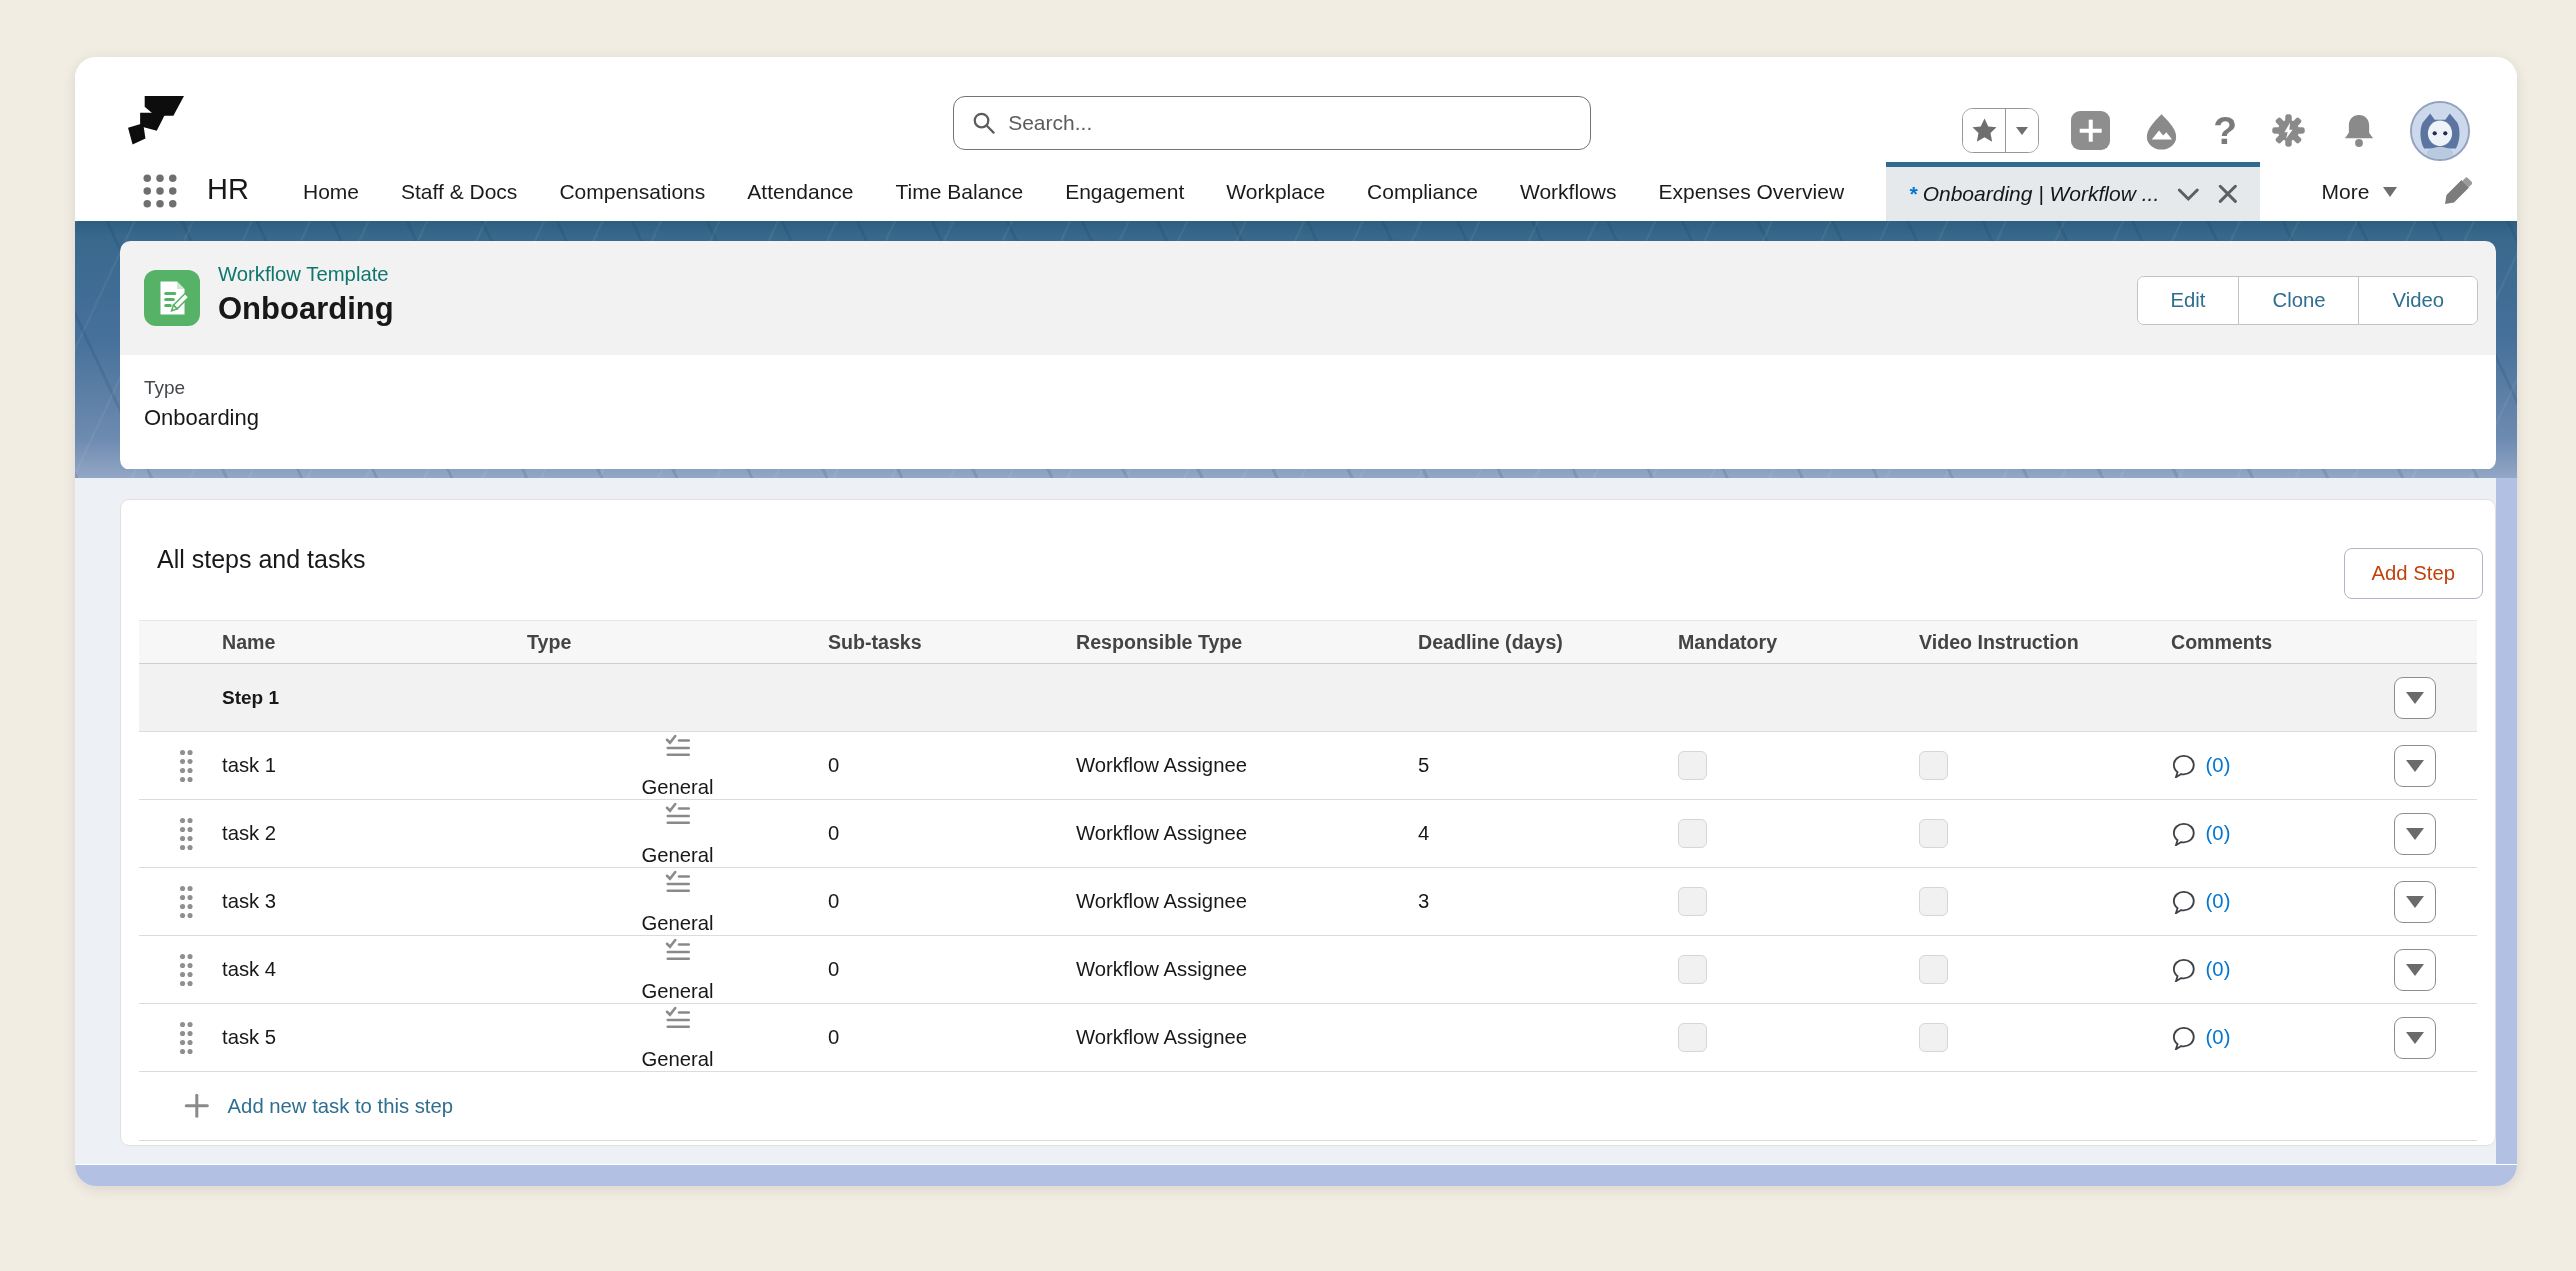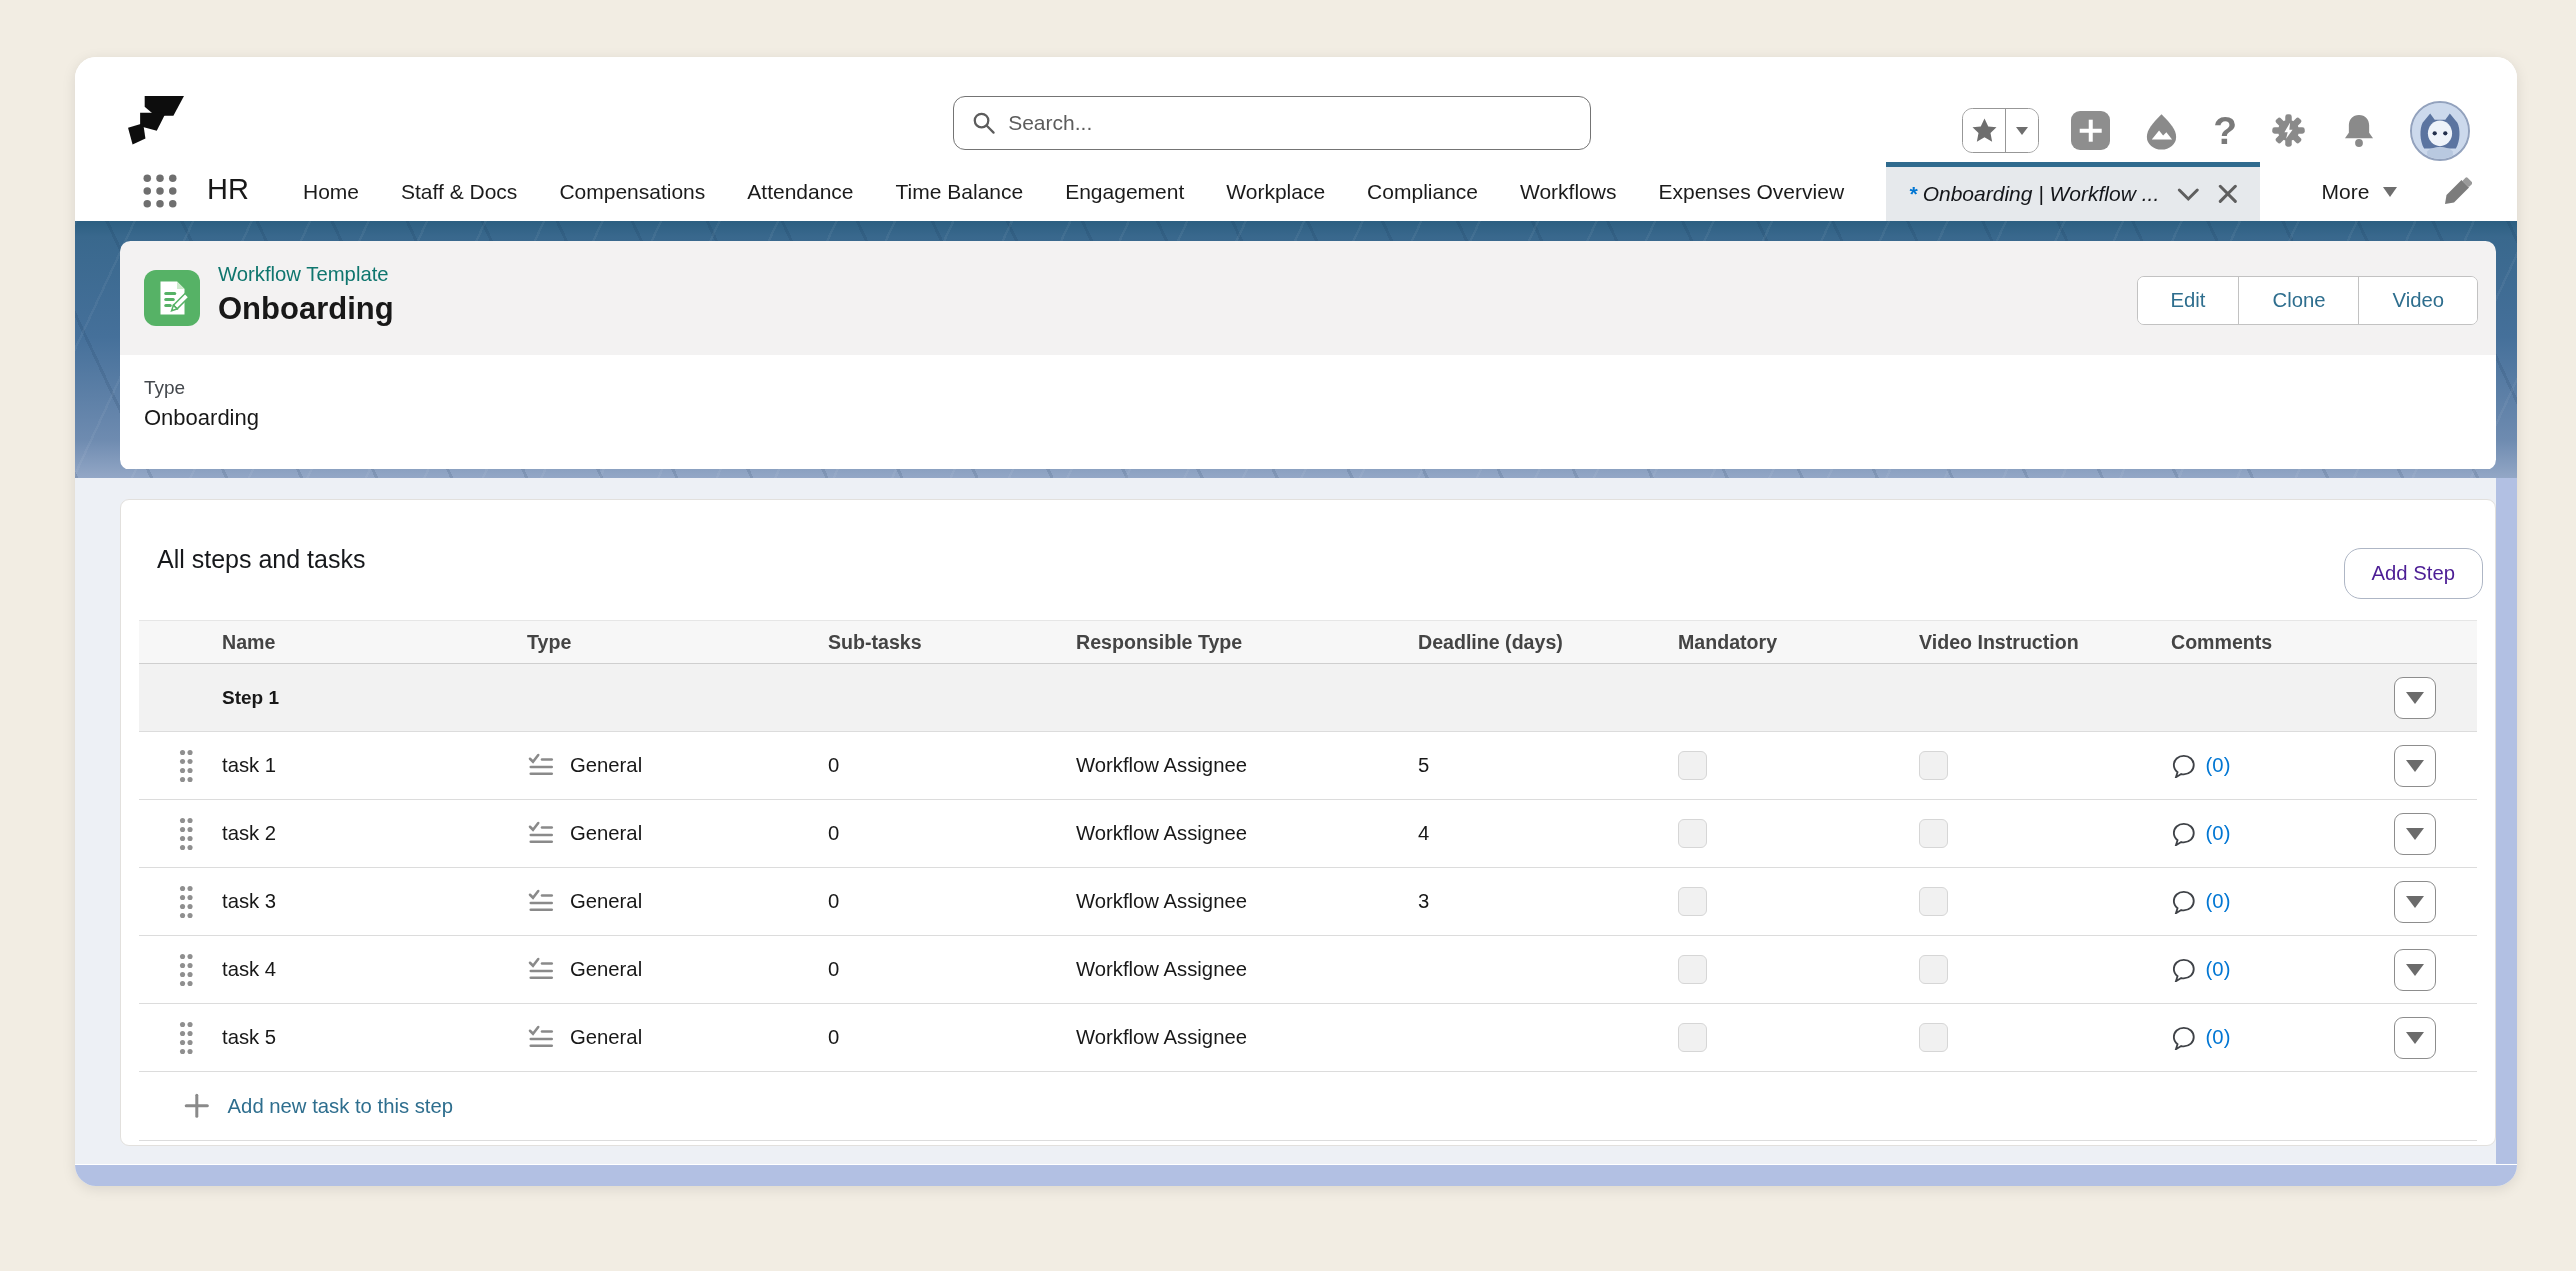--- a/index.html
+++ b/index.html
@@ -85,37 +85,37 @@
   .scroll-right { position:absolute; right:0; top:421px; width:21px; height:686px; background:#b2c0e3; }
   .scroll-bottom { position:absolute; left:0; bottom:0; width:100%; height:21px; background:#b2c0e3; }
   .card {
     position:absolute; left:45px; top:21px; width:2376px; height:647px;
     background:#fff; border-radius:9px; border:0.8px solid #e2e0dd;
   }
   .card-head { position:relative; height:120px; }
   .card-title { position:absolute; left:36px; top:45px; font-size:25px; color:#16181b; }
   .add-step-btn {
     position:absolute; right:12px; top:48px; height:51px; padding:0 27px;
-    background:#fff; border:1.5px solid #aeb6c5; border-radius:17px;
-    font:20.3px "Liberation Sans","DejaVu Sans",sans-serif; color:#4c1d95; cursor:pointer;
+    background:#fff; border:1.5px solid #aeb6c5; border-radius:8px;
+    font:20.3px "Liberation Sans","DejaVu Sans",sans-serif; color:#c2410c; cursor:pointer;
   }
   .table { margin:0 18px; }
   .grid {
     display:grid;
     grid-template-columns:83px 305px 301px 248px 342px 260px 241px 252px 202px 113px;
     align-items:center;
   }
   .thead { height:44px; background:#f7f7f7; border-top:1.5px solid #e6e6e6; border-bottom:1.5px solid #cfcfcf; }
   .thead .th { font-size:19.6px; font-weight:700; color:#444; white-space:nowrap; }
   .row { height:68px; border-bottom:1.5px solid #dcdcdc; background:#fff; font-size:20.3px; }
   .step-row { background:#f2f2f2; }
   .step-name { font-weight:700; font-size:19px; }
   .step-note { grid-column:4 / 10; font-size:20.3px; color:#1b1b1b; }
   .cell-handle { display:flex; justify-content:flex-start; padding-left:39px; color:#8f8f8f; }
-  .type-cell { display:flex; align-items:center; gap:16px; color:#181818; }
+  .type-cell { display:flex; align-items:center; gap:16px; color:#181818;flex-direction:column; }
   .type-cell .ticon { color:#8a8a8a; }
   .checkbox { width:29px; height:29px; border-radius:6px; background:#f1f1f1; border:1.5px solid #d6d6d6; }
   .comments-cell { display:flex; align-items:center; gap:9px; }
   .comments-cell .bubble { color:#3f4247; }
   .comments-count { color:#0176d3; }
   .actions-cell { display:flex; padding-left:21px; }
   .row-menu-btn {
     width:42px; height:42px; border-radius:9px; background:#fff; border:1.5px solid #8d8d8d;
     display:flex; align-items:center; justify-content:center; cursor:pointer;
   }

